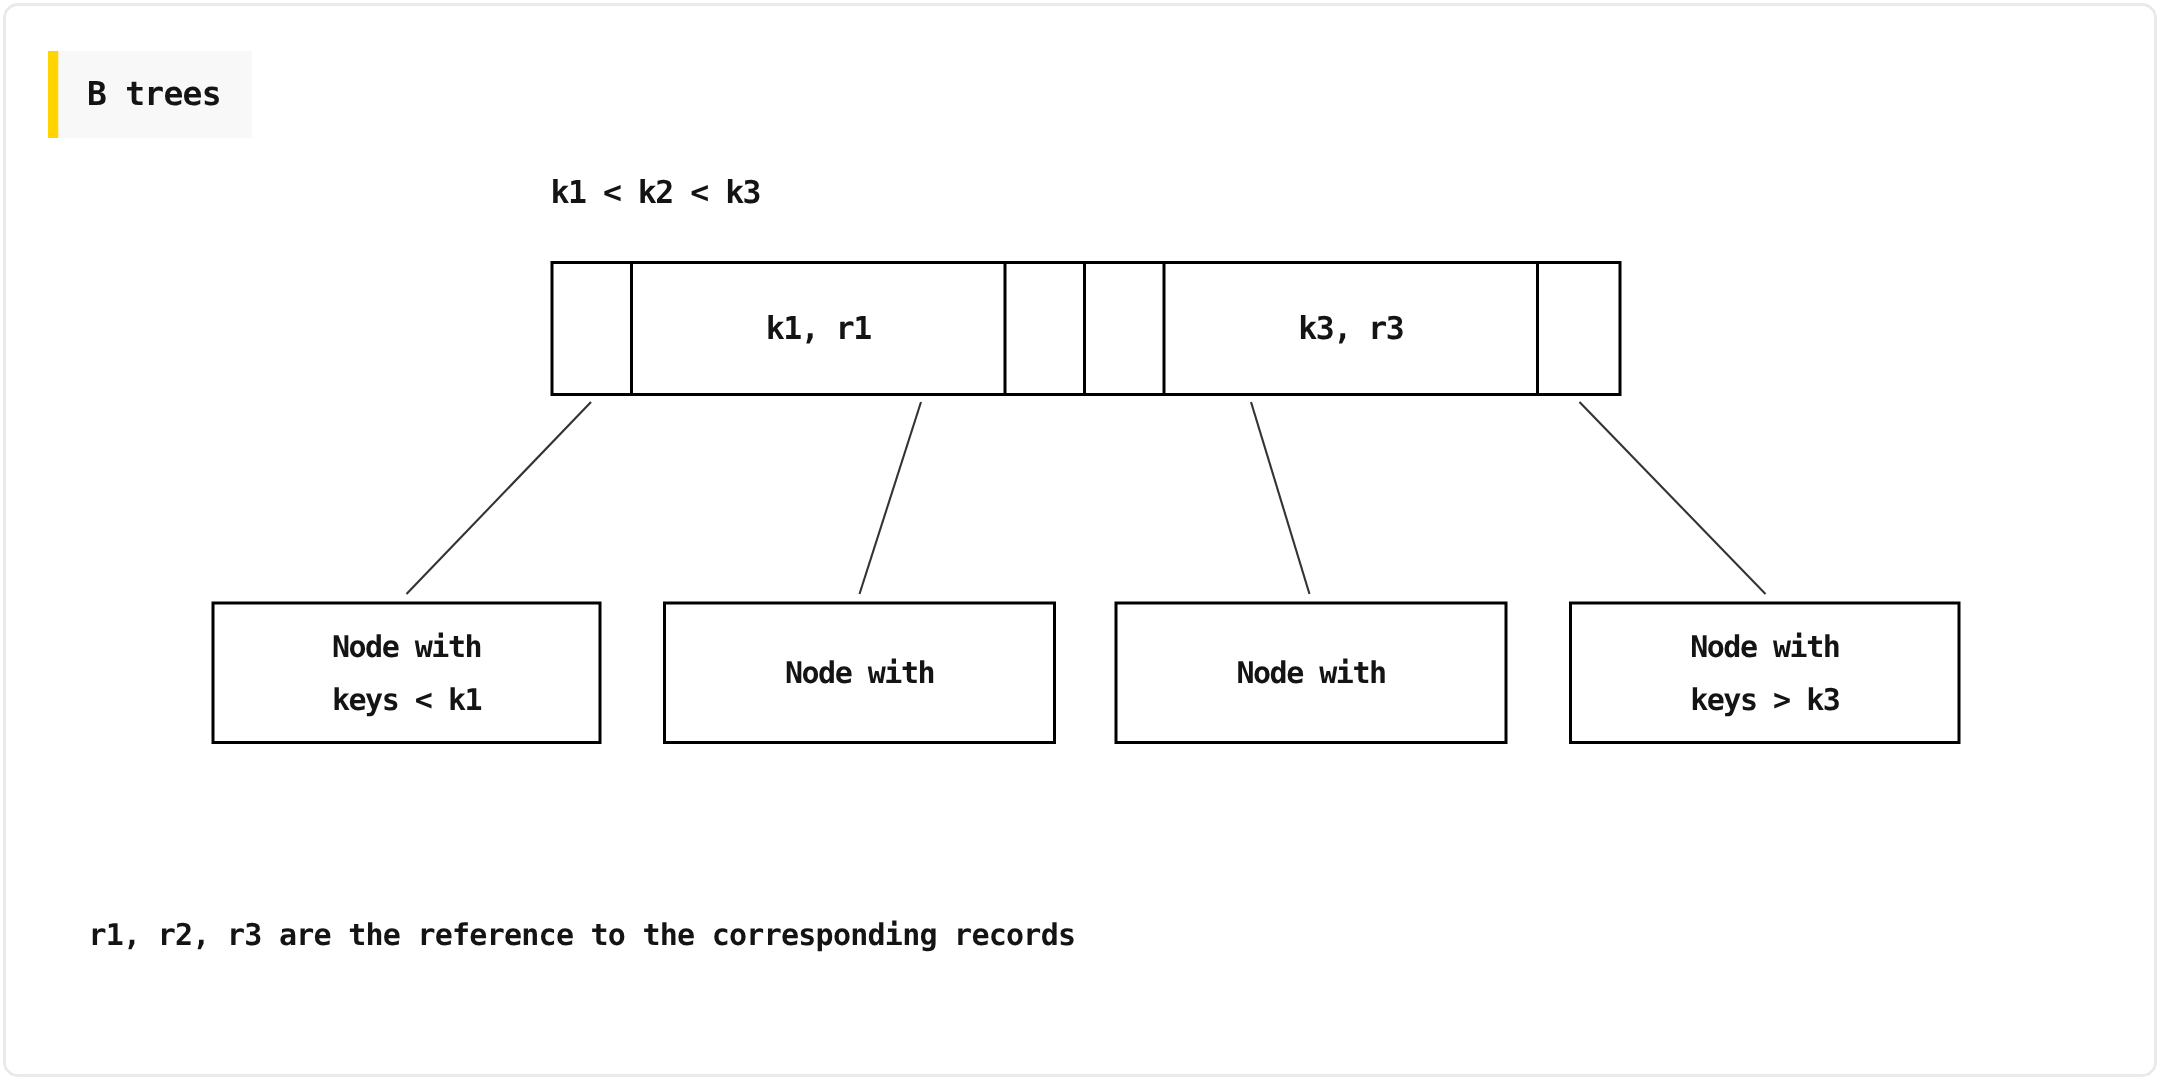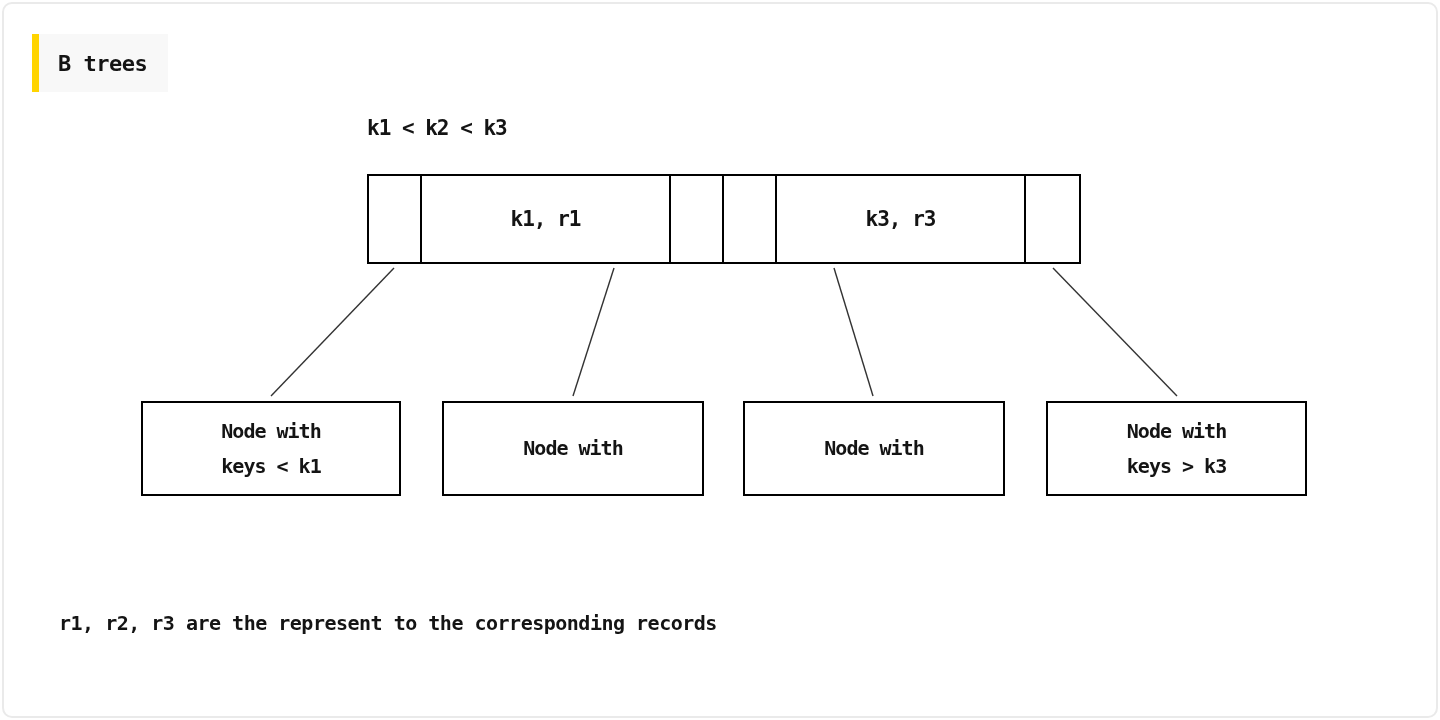--- a/index.html
+++ b/index.html
@@ -139,16 +139,16 @@
   </div>
   <div class="child-node c2">
     <div>Node with</div>
   </div>
   <div class="child-node c3">
     <div>Node with</div>
     <div>keys &gt; k3</div>
   </div>
 
   <div class="notes">
-    <div>r1, r2, r3 are the represent to the corresponding records</div>
+    <div>r1, r2, r3 are the reference to the corresponding records</div>
   </div>
 
 </div>
 
 </body></html>

